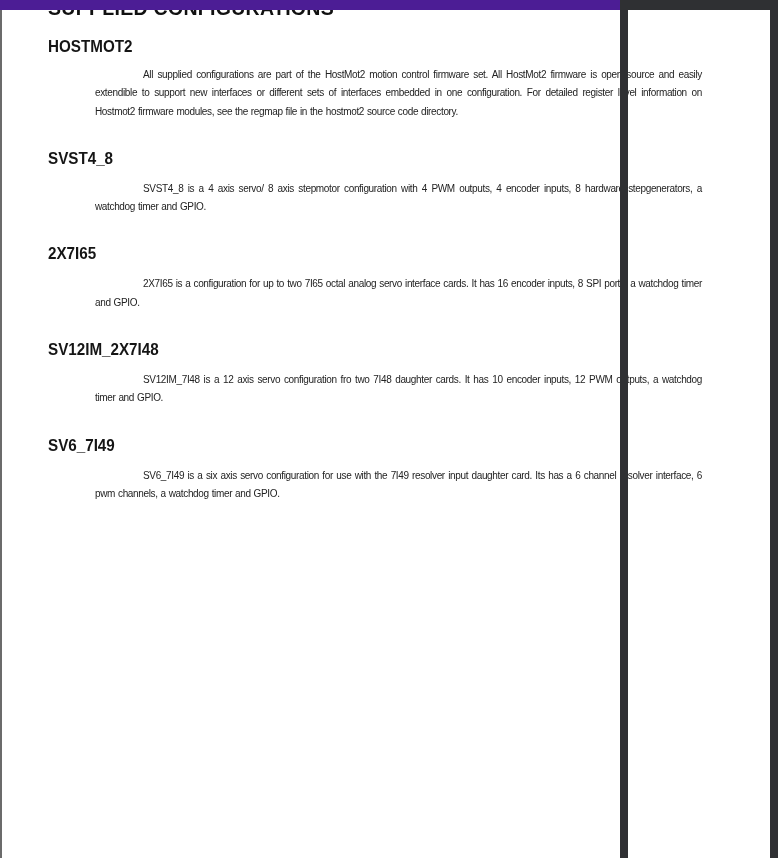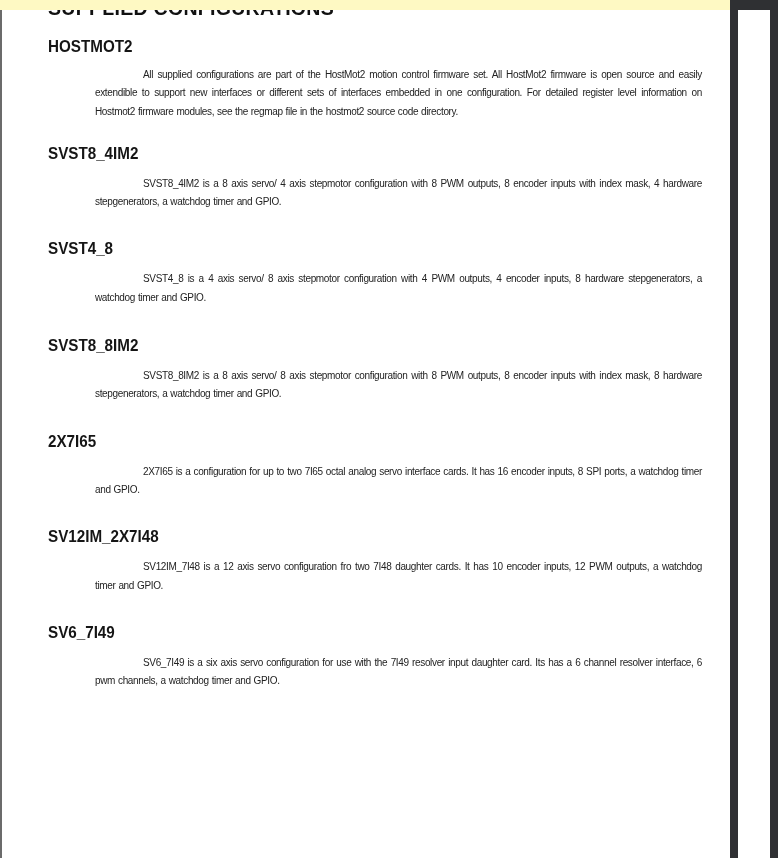--- a/index.html
+++ b/index.html
@@ -5,23 +5,23 @@
     html, body {
       margin: 0;
       padding: 0;
       width: 778px;
       height: 858px;
       overflow: hidden;
       background: #2f3033;
     }
     .viewer {
       position: relative;
-      width: 738px;
+      width: 628px;
       height: 858px;
-      background: #fef9c3;
+      background: #4c1d95;
     }
     .page {
       position: absolute;
       left: 2px;
       top: 10px;
       width: 768px;
       height: 848px;
       background: #ffffff;
       overflow: hidden;
     }
@@ -106,34 +106,26 @@
   <div class="left-edge"></div>
   <div class="page">
     <h1 class="section-title">SUPPLIED CONFIGURATIONS</h1>
 
     <div class="content">
       <div class="config c0">
         <h2 class="config-name">HOSTMOT2</h2>
         <p class="config-desc">All supplied configurations are part of the HostMot2 motion control firmware set. All HostMot2 firmware is open source and easily extendible to support new interfaces or different sets of interfaces embedded in one configuration. For detailed register level information on Hostmot2 firmware modules, see the regmap file in the hostmot2 source code directory.</p>
       </div>
 
-      <div class="config c1">
-        <h2 class="config-name">SVST8_4IM2</h2>
-        <p class="config-desc">SVST8_4IM2 is a 8 axis servo/ 4 axis stepmotor configuration with 8 PWM outputs, 8 encoder inputs with index mask,  4 hardware stepgenerators, a watchdog timer and GPIO.</p>
-      </div>
 
       <div class="config c2">
         <h2 class="config-name">SVST4_8</h2>
         <p class="config-desc">SVST4_8 is a 4 axis servo/ 8 axis stepmotor configuration with 4 PWM outputs, 4 encoder inputs, 8 hardware stepgenerators, a watchdog timer and GPIO.</p>
       </div>
 
-      <div class="config c3">
-        <h2 class="config-name">SVST8_8IM2</h2>
-        <p class="config-desc">SVST8_8IM2  is a 8 axis servo/ 8 axis stepmotor configuration with 8 PWM outputs, 8 encoder inputs with index mask, 8 hardware stepgenerators, a watchdog timer and GPIO.</p>
-      </div>
 
 
       <div class="config c5">
         <h2 class="config-name">2X7I65</h2>
         <p class="config-desc">2X7I65 is a configuration for up to two 7I65 octal analog servo interface cards. It has 16 encoder inputs, 8 SPI ports, a watchdog timer and GPIO.</p>
       </div>
 
       <div class="config c6">
         <h2 class="config-name">SV12IM_2X7I48</h2>
         <p class="config-desc">SV12IM_7I48 is a 12 axis servo configuration fro two 7I48 daughter cards. It has 10 encoder inputs, 12 PWM outputs, a watchdog timer and GPIO.</p>

